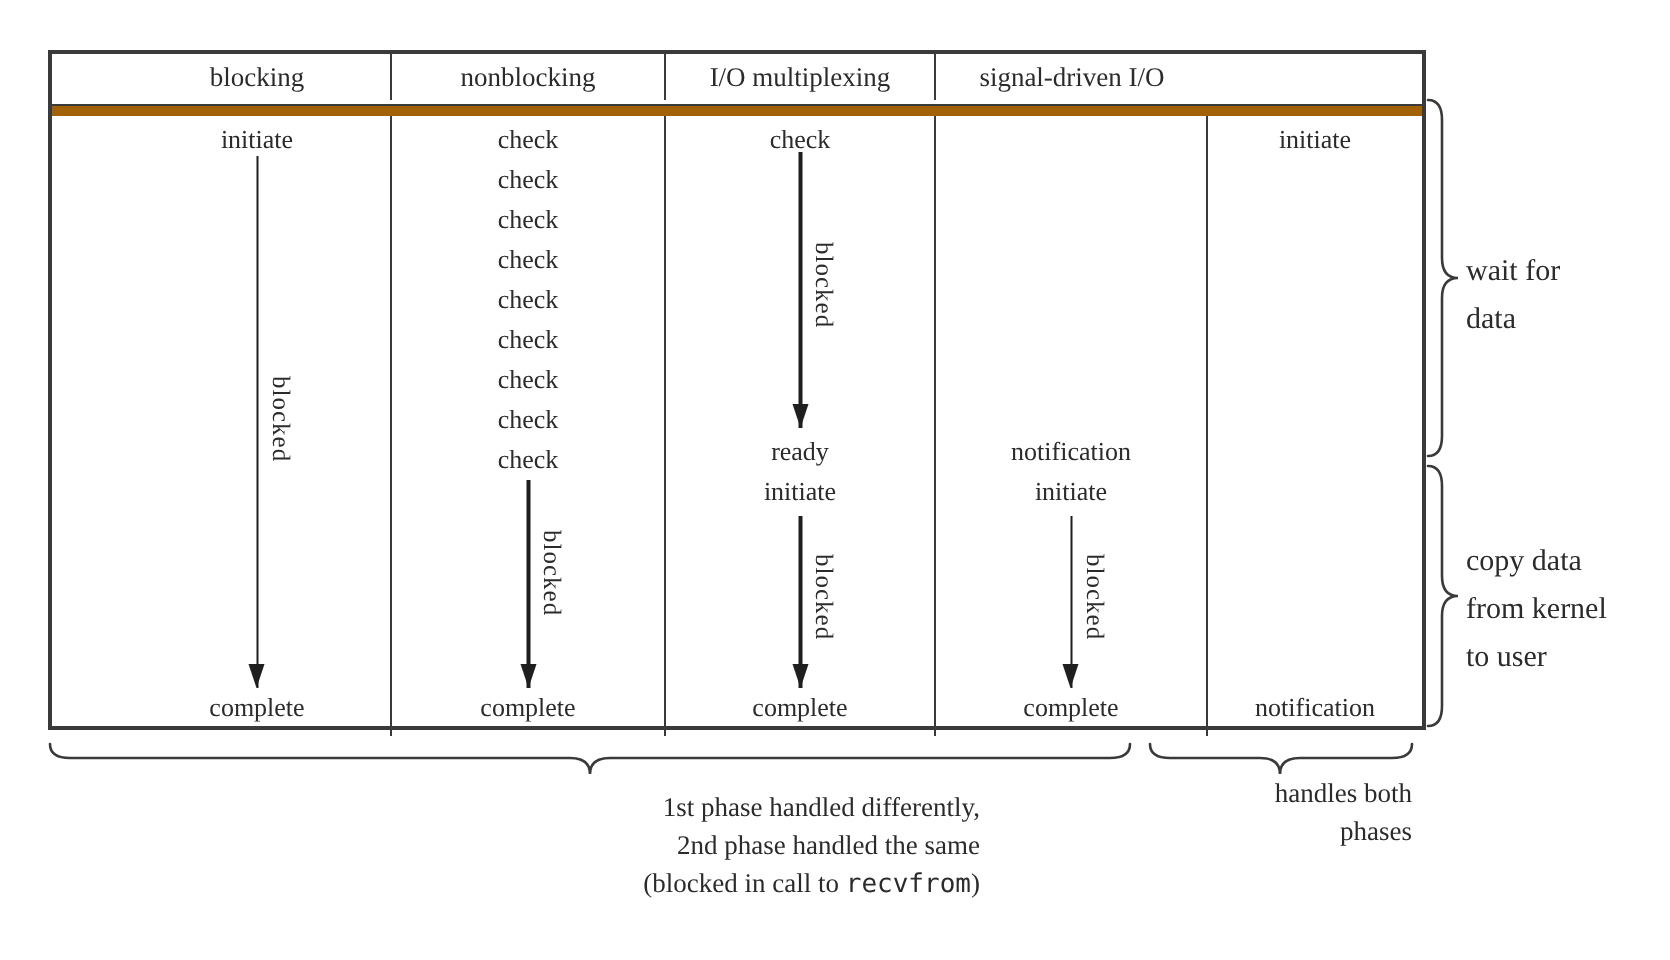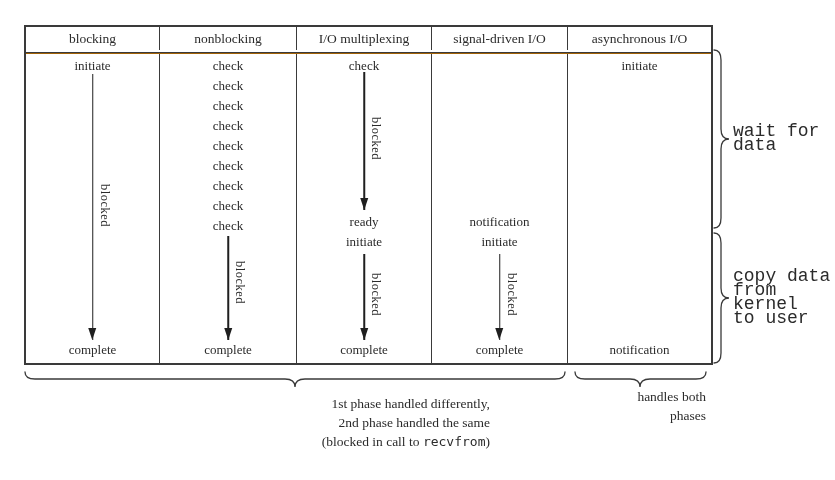--- a/index.html
+++ b/index.html
@@ -6,29 +6,29 @@
   .canvas{
     position:relative;width:835px;height:480px;background:#ffffff;
     font-family:"Liberation Serif","DejaVu Serif",serif;color:#2b2b2b;
     overflow:hidden;
   }
   
   .iotable{
     position:absolute;left:24px;top:25px;width:689px;height:340px;
     box-sizing:border-box;border:2px solid #3a3a3a;background:#fff;
   }
-  .cols{display:grid;grid-template-columns:134px 137px 135px 136px auto;}
+  .cols{display:grid;grid-template-columns:134px 137px 135px 136px auto;padding-left:36px;}
   .thead{height:23px;}
   .thead .hcell{
     box-sizing:border-box;border-right:1px solid #3a3a3a;
     font-size:13.5px;line-height:23px;text-align:center;
   }
   .dgap{height:2px;border-bottom:1px solid #3a3a3a;}
   .tbody{border-top:0;height:310px;margin-top:0;}
-  .tbody{border-top:1px solid #a16207;margin-top:0;}
+  .tbody{border-top:5px solid #a16207;margin-top:0;}
   .tbody .bcol{
     position:relative;box-sizing:border-box;border-right:1px solid #3a3a3a;height:310px;
   }
   .thead .hcell:last-child,.tbody .bcol:last-child{border-right:none;}
   .lbl{
     position:absolute;left:0;right:0;text-align:center;
     font-size:13px;line-height:16px;
   }
   .checks{position:absolute;left:0;right:0;top:2px;text-align:center;}
   .checks .chk{display:block;font-size:13px;line-height:20px;}
@@ -43,39 +43,38 @@
     border-right:4.5px solid transparent;border-top:12px solid #1f1f1f;
   }
   .blocked{
     position:absolute;left:calc(50% + 4px);
     writing-mode:vertical-rl;text-orientation:mixed;
     font-size:12.5px;letter-spacing:.5px;
   }
   
   .brace-svg{position:absolute;left:0;top:0;pointer-events:none;}
   .side-note{
-    position:absolute;font-size:18px;line-height:14px;white-space:pre-line;font-family:Liberation Mono, monospace;
+    position:absolute;font-size:15px;line-height:24px;white-space:pre-line;
   }
   .bottom-note{
     position:absolute;font-size:13.5px;line-height:19px;text-align:right;
   }
   .code{font-family:"DejaVu Sans Mono","Liberation Mono",monospace;font-size:13px;}
 </style>
 </head>
 <body>
 
 <div class="canvas">
 
   <div class="iotable">
     <div class="cols thead">
       <div class="hcell">blocking</div>
       <div class="hcell">nonblocking</div>
       <div class="hcell">I/O multiplexing</div>
       <div class="hcell">signal-driven I/O</div>
-      <div class="hcell">asynchronous I/O</div>
     </div>
     <div class="dgap"></div>
     <div class="cols tbody">
 
       <div class="bcol">
         <div class="lbl" style="top:4px">initiate</div>
         <div class="arrow" style="top:20px;height:266px"></div>
         <div class="blocked" style="top:130px">blocked</div>
         <div class="lbl" style="top:288px">complete</div>
       </div>

